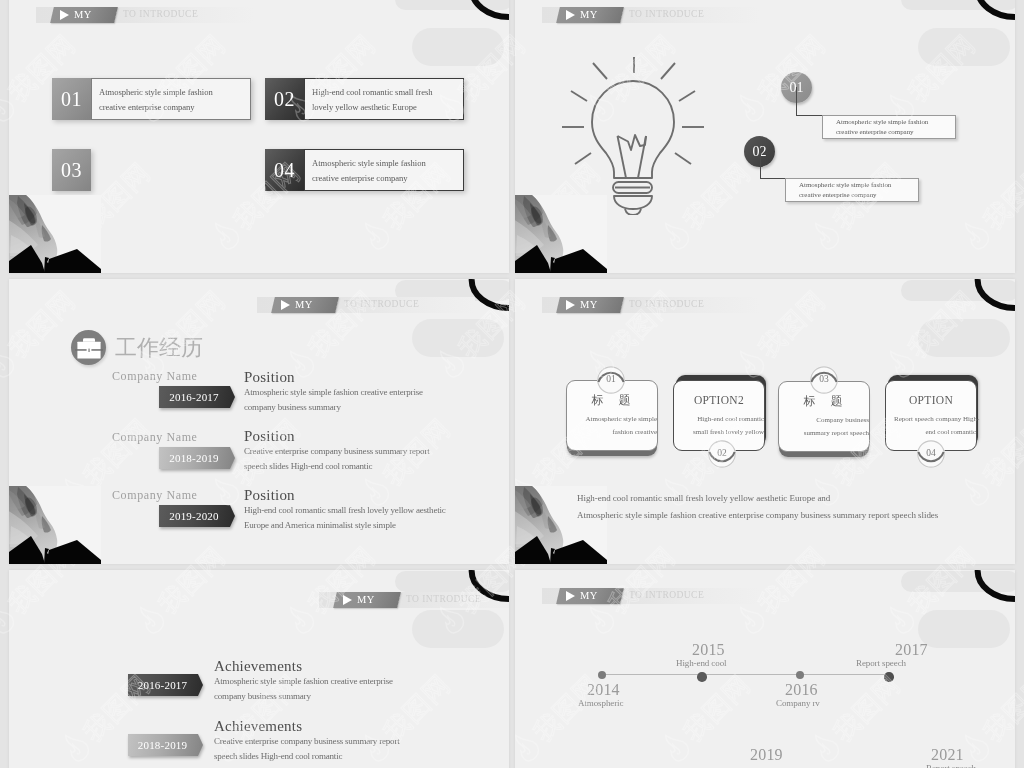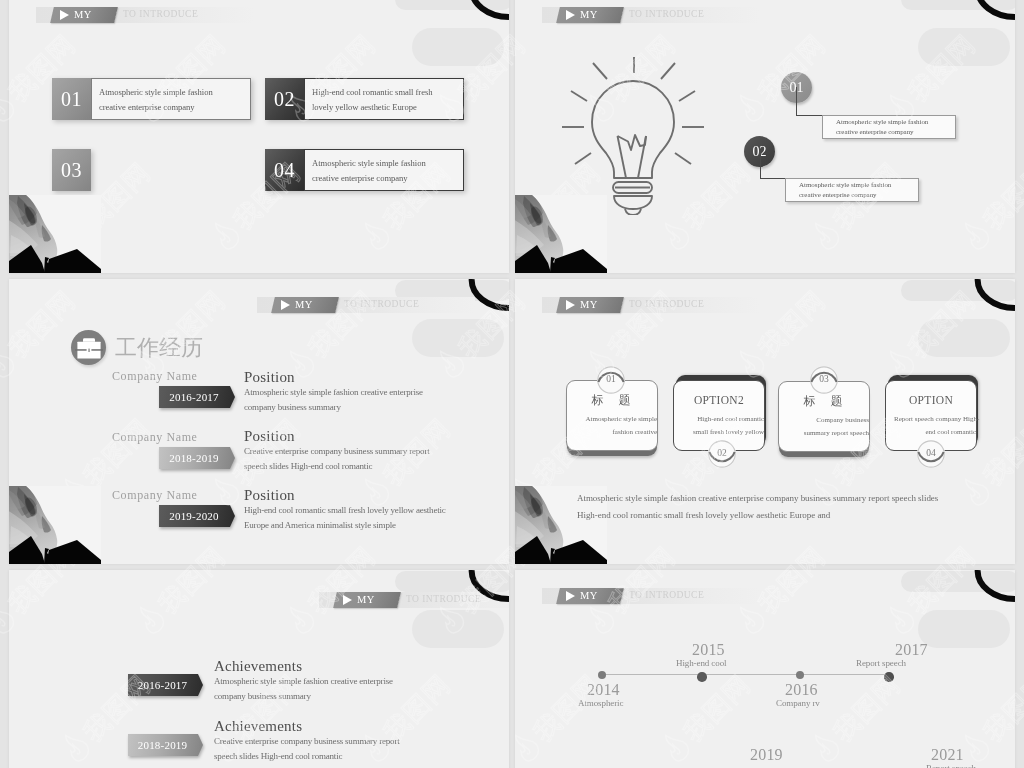--- a/index.html
+++ b/index.html
@@ -445,22 +445,22 @@
     </div>
     <div class="optbadge low" style="left:402px;top:161px">
           <svg width="28" height="28" viewBox="0 0 28 28">
             <circle cx="14" cy="14" r="13.2" fill="none" stroke="#c9c9c9" stroke-width="1.2"></circle>
             <path d="M1.4 12 A13.2 13.2 0 0 0 26.6 12" fill="none" stroke="#6f6f6f" stroke-width="2.1"></path>
           </svg>
           <span>04</span>
         </div>
 
     <div class="optfoot" style="left:62px;top:211px;z-index:70">
+      <div>High-end cool romantic small fresh lovely yellow aesthetic Europe and</div>
       <div>Atmospheric style simple fashion creative enterprise company business summary report speech slides</div>
-      <div>High-end cool romantic small fresh lovely yellow aesthetic Europe and</div>
     </div>
 
     <div class="photo">
       <svg width="92" height="78" viewBox="0 0 92 78" preserveAspectRatio="none">
         <rect x="0" y="0" width="92" height="78" fill="#f4f4f4"></rect>
         <g clip-path="url(#rockclip)">
           <rect x="0" y="0" width="92" height="78" fill="url(#rockg)"></rect>
           <path d="M-2 -2 L20 -2 C23 4 26 11 28 18 C24 24 19 28 13 30 C8 23 2 12 -2 5 Z" fill="#6a6a6a" opacity=".45"></path>
           <path d="M9 1 C16 7 23 16 28 25 C25 30 21 32 18 32 C13 26 10 17 8 8 Z" fill="#3c3c3c" opacity=".4"></path>
           <path d="M15 8 C20 13 25 20 28 27 C26 30 24 31 22 30 C19 25 16 17 15 8 Z" fill="#262626" opacity=".4"></path>

